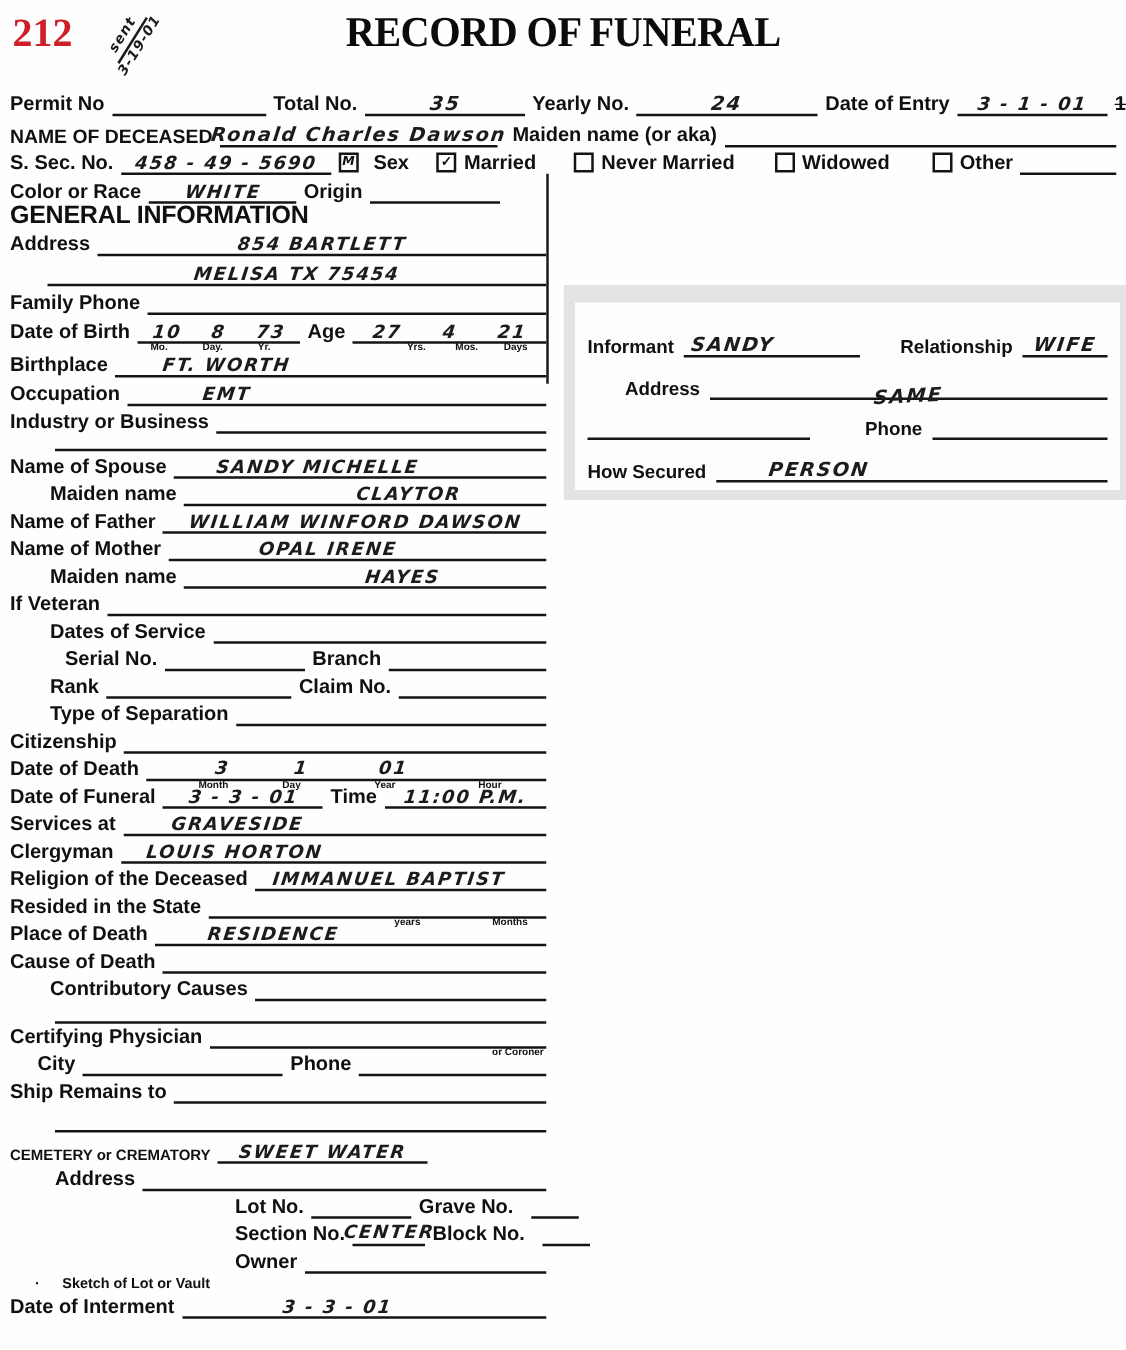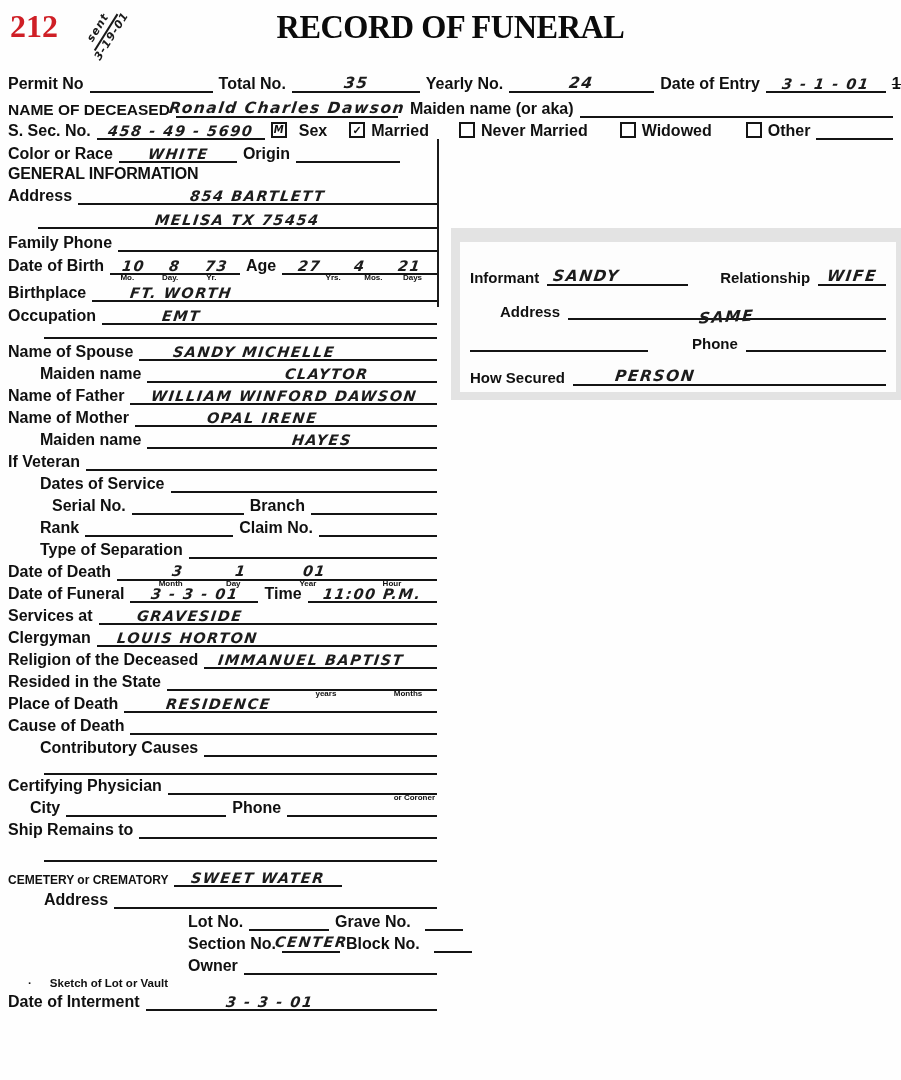--- a/index.html
+++ b/index.html
@@ -28,21 +28,21 @@
       transform:skewX(-7deg);line-height:1;margin-bottom:0px;}
   .hw.big{font-size:15.5px;}
   .sub{position:absolute;top:100%;margin-top:1px;font-size:8px;font-weight:700;
        line-height:1;white-space:nowrap;}
   .cb{width:12px;height:12px;border:2px solid #141414;flex:none;align-self:flex-end;
       margin-bottom:2px;display:flex;align-items:center;justify-content:center;
       font-size:11px;font-weight:700;line-height:1;}
   .cb .hwm{font-family:"DejaVu Sans",sans-serif;font-style:italic;font-size:10px;font-weight:700;}
   .abs{position:absolute;}
   .strike{text-decoration:line-through;}
-  .sect{font-size:16px;font-weight:800;letter-spacing:-0.2px;line-height:1;}
+  .sect{font-size:20px;font-weight:800;letter-spacing:-0.2px;line-height:1;}
   
   .leftcol{position:absolute;left:8px;top:164px;width:429px;}
   .leftcol .frow{height:22px;}
   
   .vdiv{position:absolute;left:437px;top:139px;width:2px;height:168px;background:#1b1b1b;}
   .inf-gray{position:absolute;left:451px;top:228px;width:450px;height:172px;background:#e3e3e3;}
   .inf-box{position:absolute;left:9px;top:14px;right:5px;bottom:8px;background:#fdfdfd;
            display:flex;flex-direction:column;justify-content:flex-end;padding:12px 10px 6px;}
   .irow{display:flex;align-items:flex-end;gap:8px;}
   .ilbl{font-weight:700;font-size:15px;line-height:1.05;white-space:nowrap;flex:none;}
@@ -182,20 +182,26 @@
         </span>
     </div>
 
     <div class="frow" style="height:23px;">
       <span class="lbl">Occupation</span>
       <span class="fill" style="justify-content:flex-start;padding-left:60px;">
           <span class="hw">EMT</span>
         </span>
     </div>
 
+    <div class="frow">
+      <span class="lbl">Industry or Business</span>
+      <span class="fill">
+          <span class="hw"></span>
+        </span>
+    </div>
 
     <div class="frow" style="height:14px;">
       <span class="fill" style="margin-left:36px;"></span>
     </div>
 
     <div class="frow">
       <span class="lbl">Name of Spouse</span>
       <span class="fill" style="justify-content:flex-start;padding-left:34px;">
           <span class="hw">SANDY MICHELLE</span>
         </span>
@@ -252,20 +258,26 @@
       <span class="fill" style="flex:0 0 148px;">
           <span class="hw"></span>
         </span>
       <span class="lbl">Claim No.</span>
       <span class="fill">
           <span class="hw"></span>
         </span>
     </div>
     <div class="frow">
       <span class="lbl" style="margin-left:32px;">Type of Separation</span>
+      <span class="fill">
+          <span class="hw"></span>
+        </span>
+    </div>
+    <div class="frow">
+      <span class="lbl">Citizenship</span>
       <span class="fill">
           <span class="hw"></span>
         </span>
     </div>
 
     <div class="frow">
       <span class="lbl">Date of Death</span>
       <span class="fill" style="justify-content:flex-start;">
         <span class="hw" style="position:absolute;left:17%;bottom:1px;">3</span>
         <span class="hw" style="position:absolute;left:37%;bottom:1px;">1</span>

